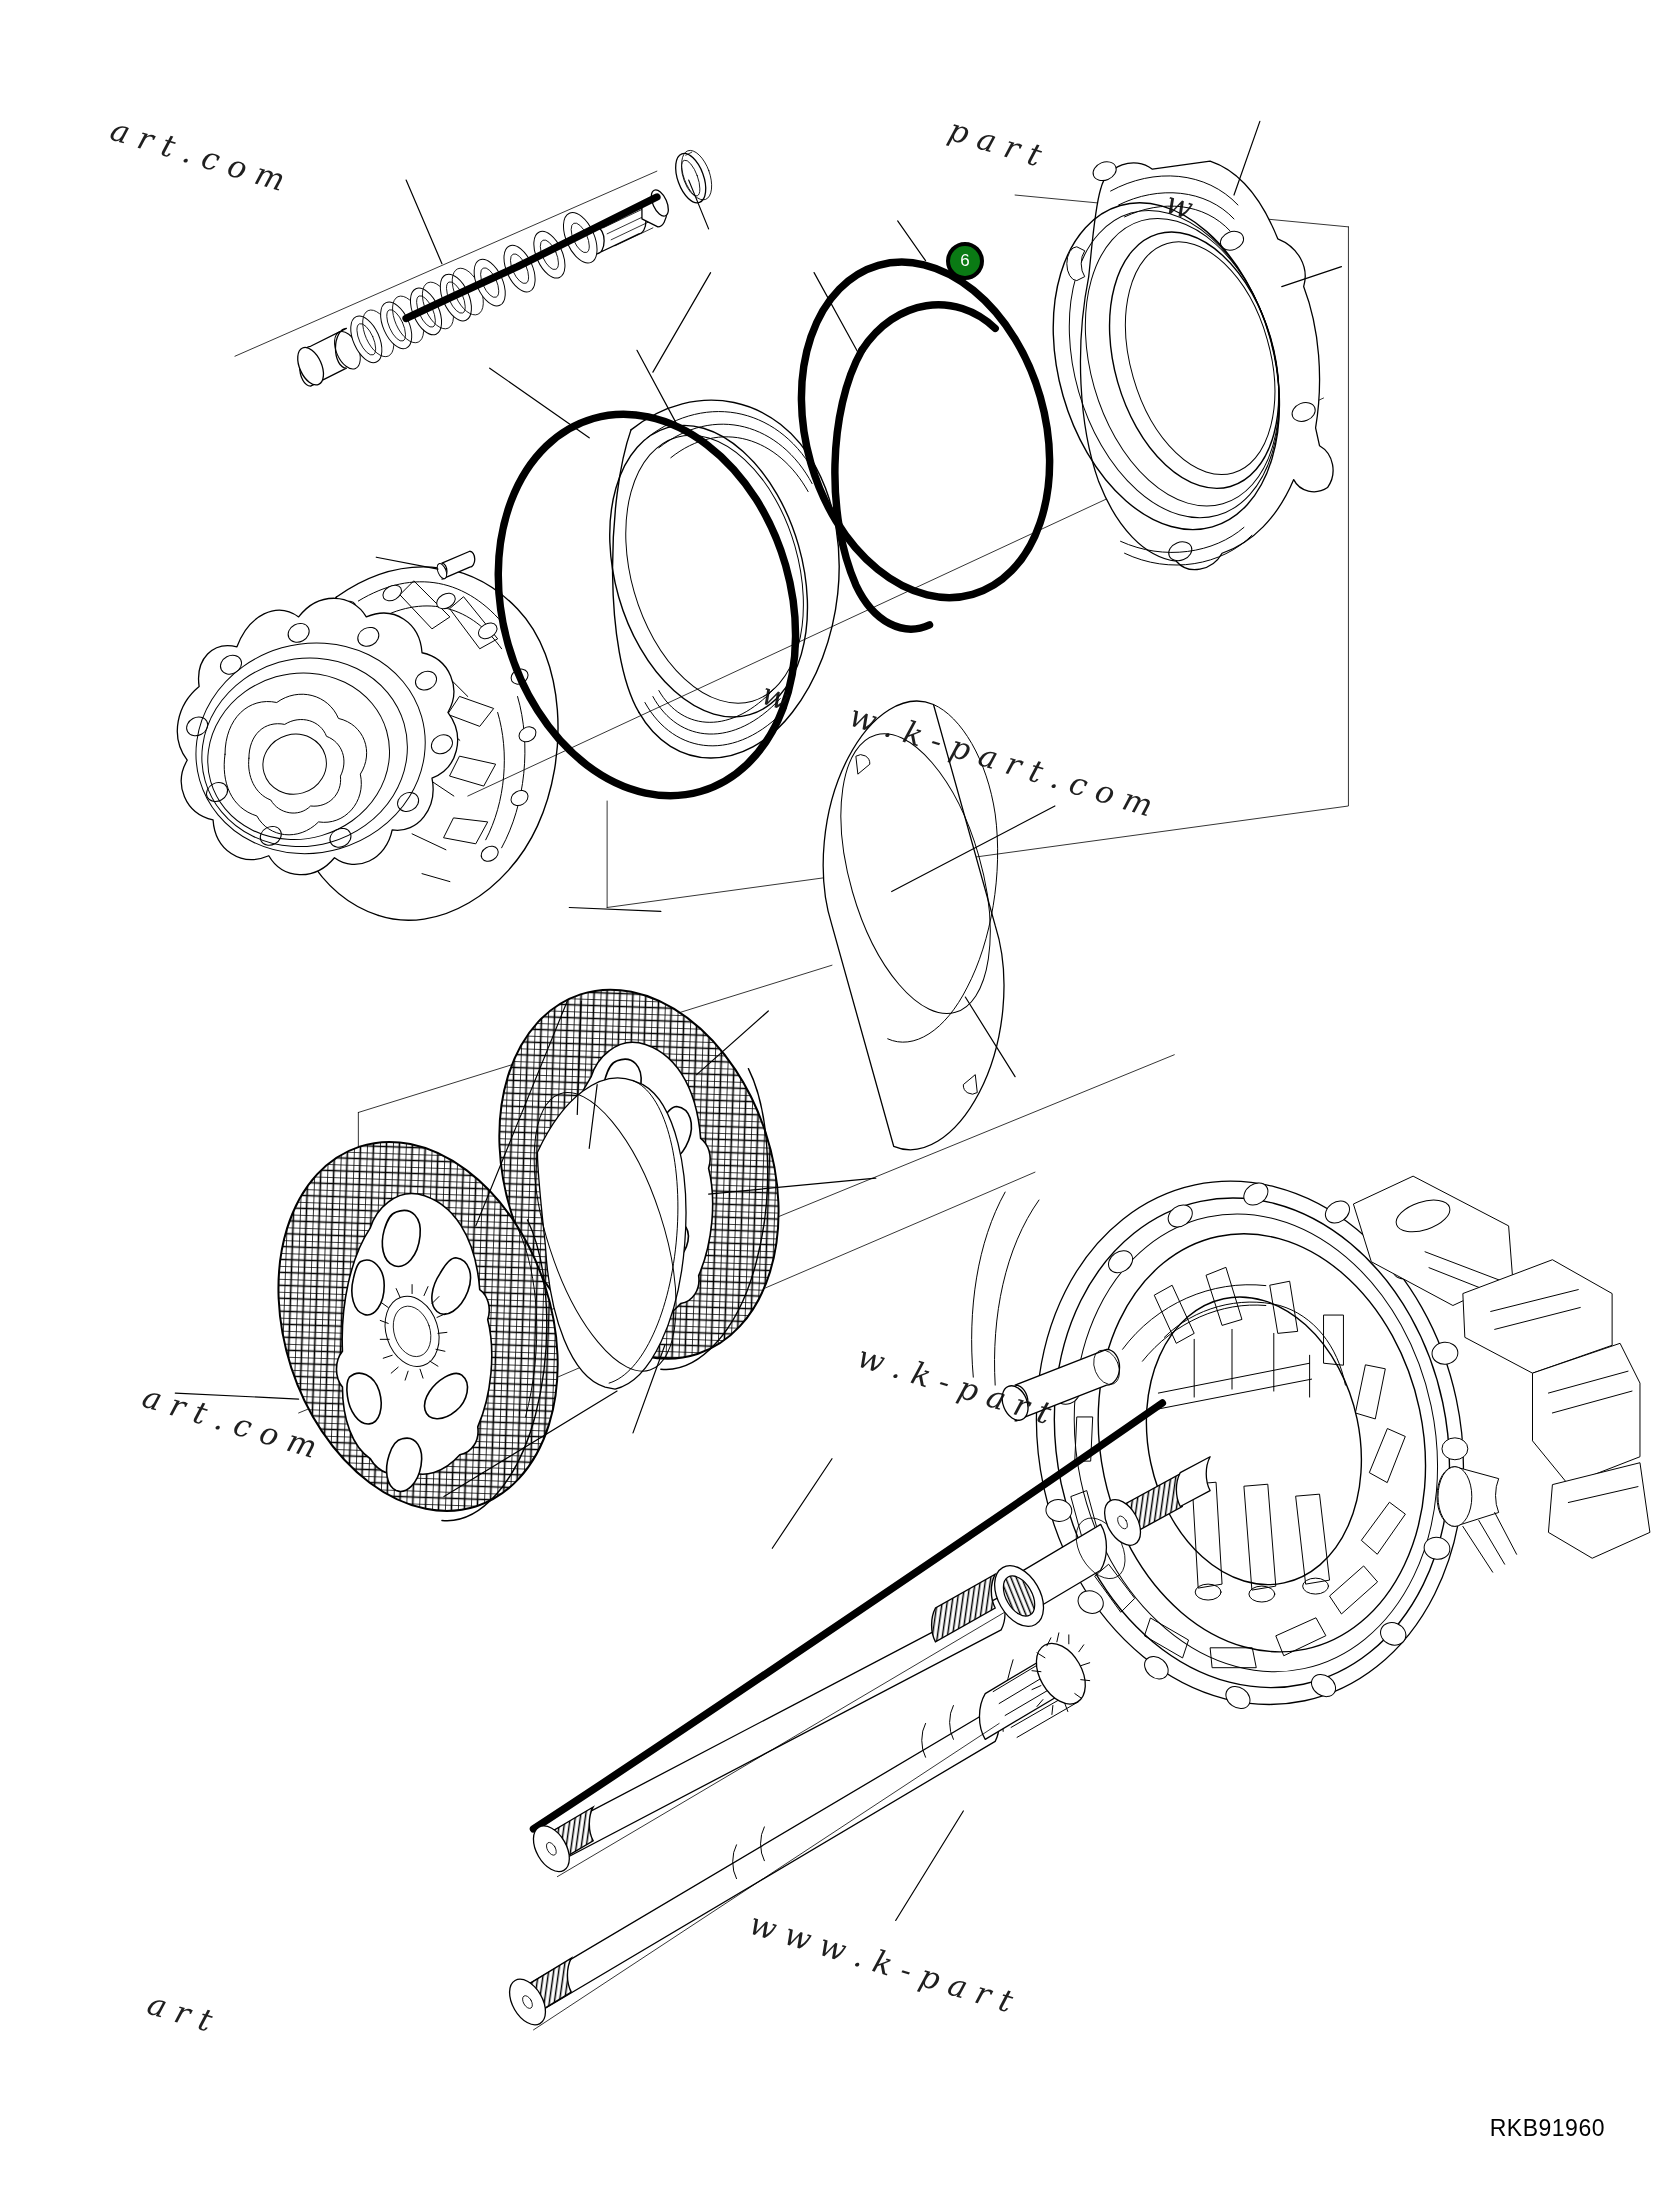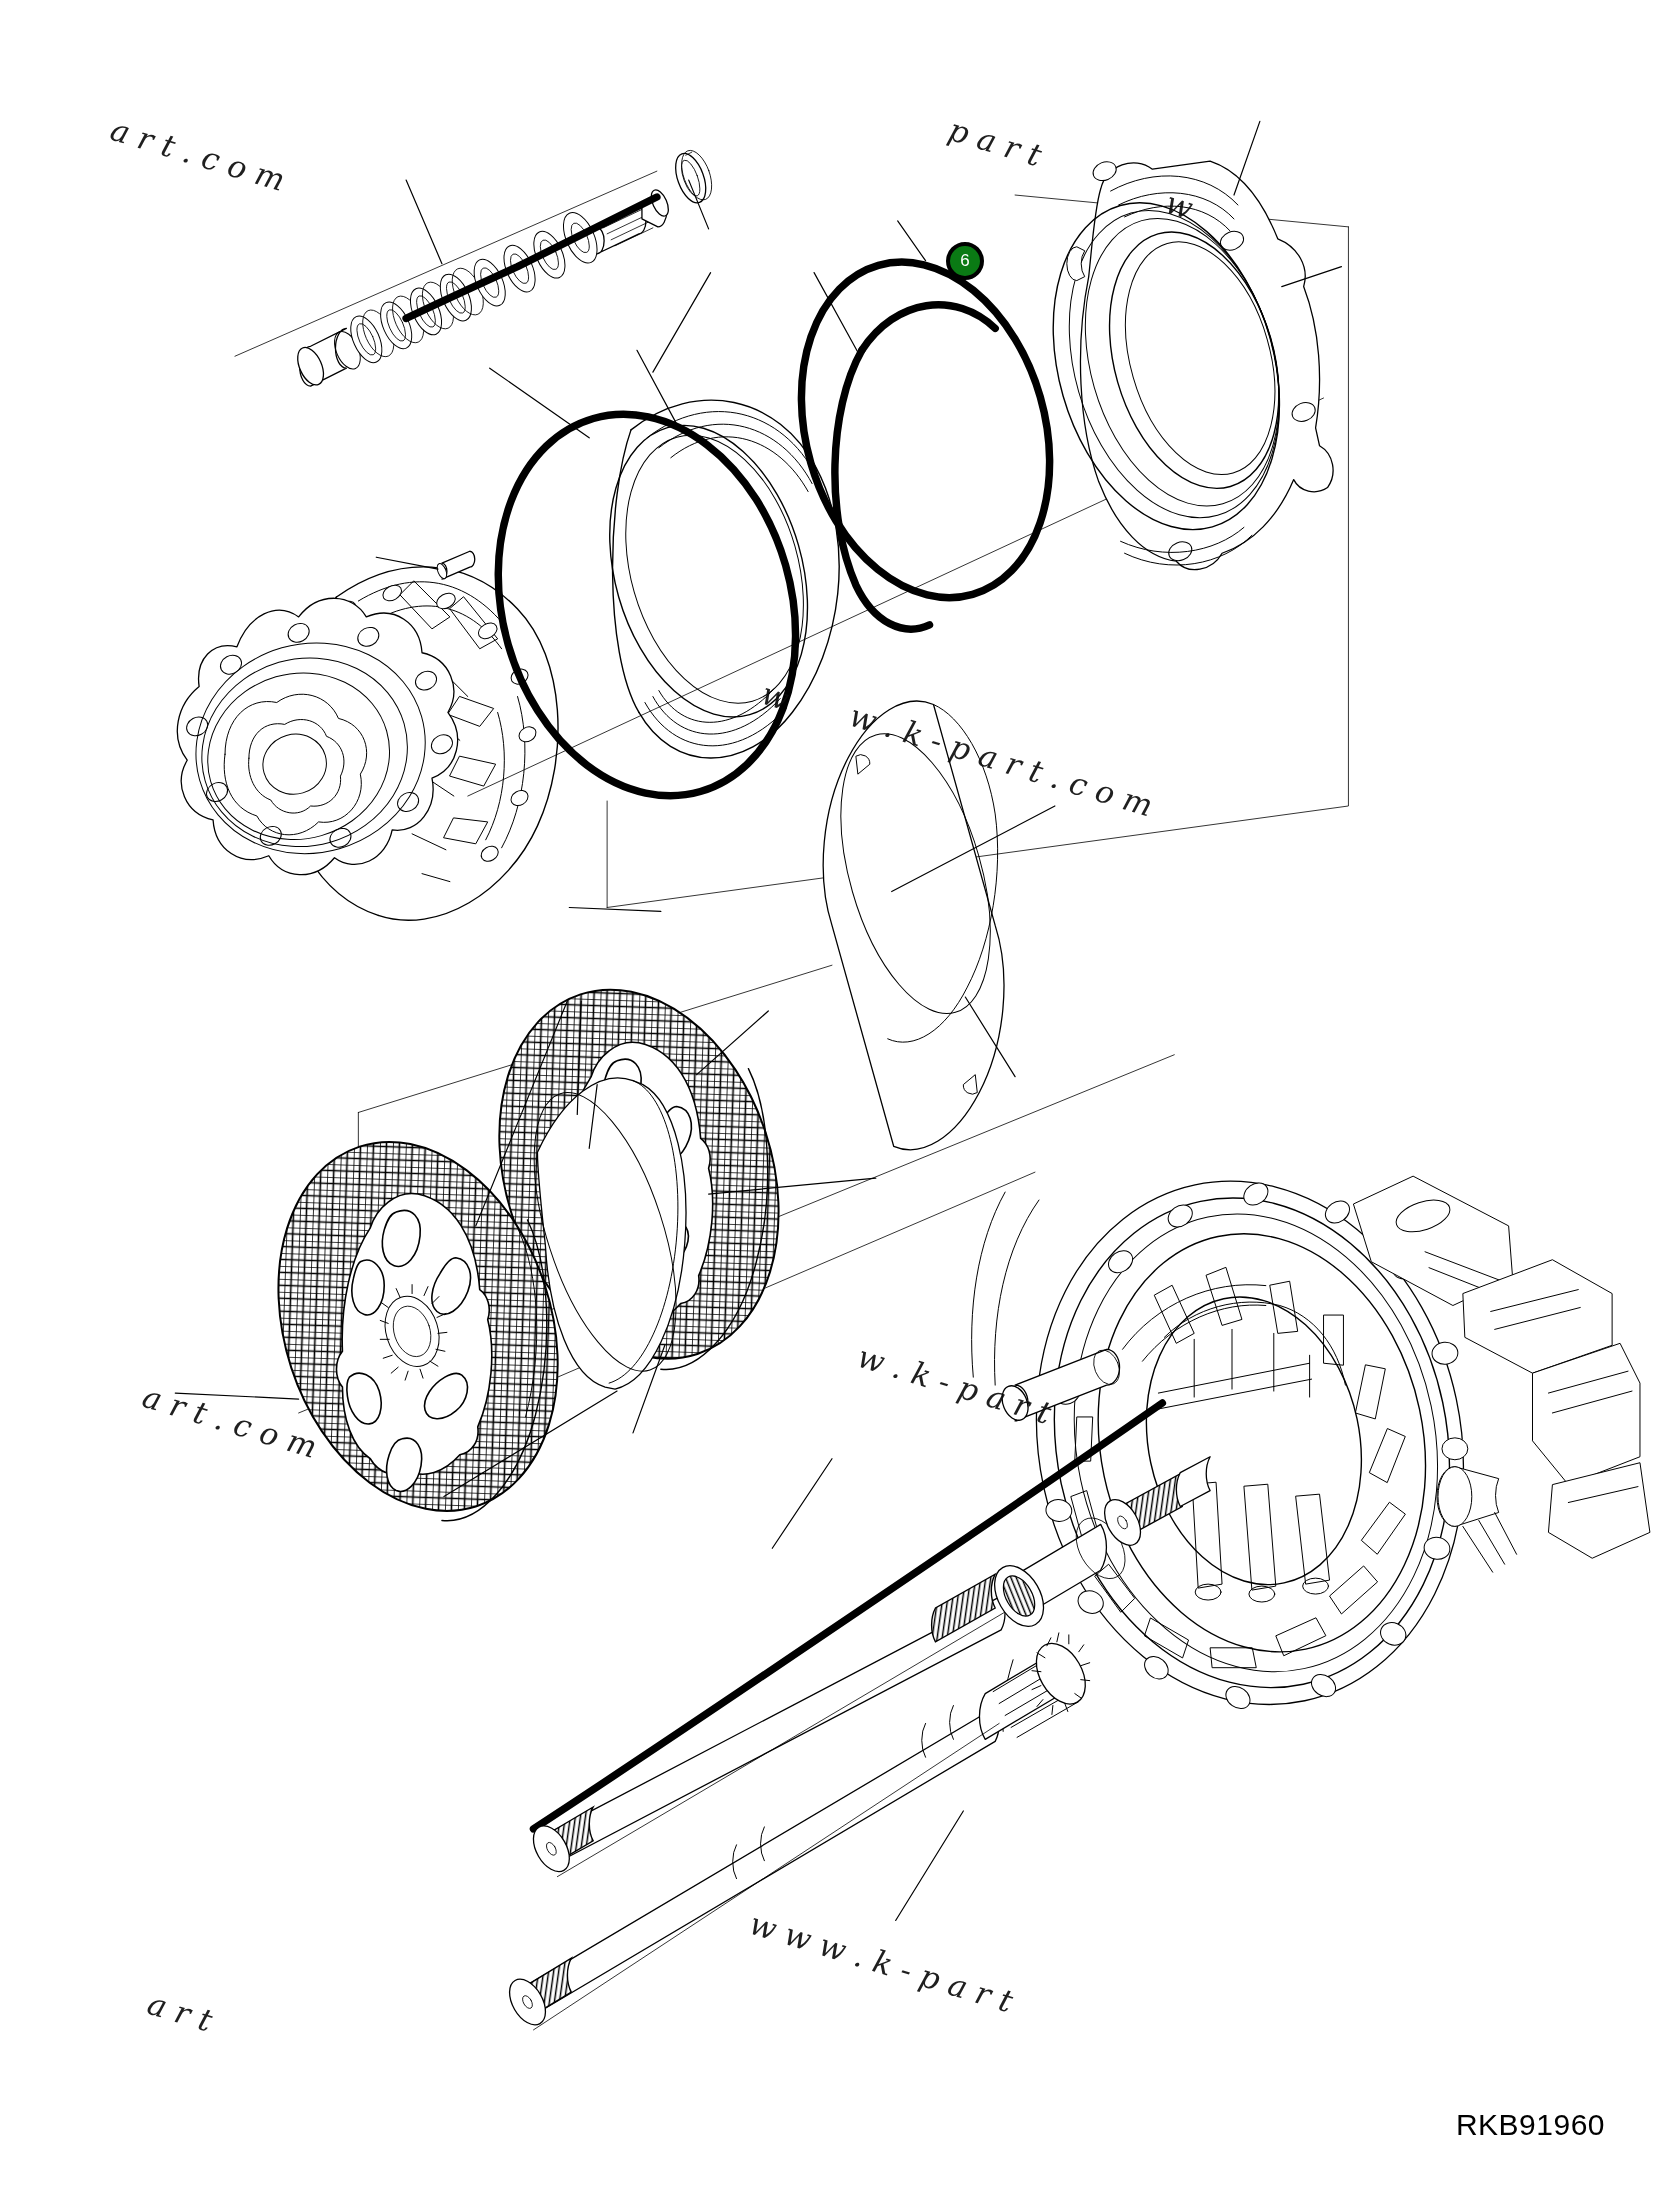--- a/index.html
+++ b/index.html
@@ -35,21 +35,21 @@
   .wht     { fill: #ffffff; stroke: #000; stroke-width: 1.3; stroke-linejoin: round; }
   .wht-thin{ fill: #ffffff; stroke: #000; stroke-width: 1.0; stroke-linejoin: round; }
   .nofill  { fill: none; }
 
   
   #drawing-number {
     position: absolute;
     right: 56px;
     bottom: 68px;
     font-family: "Liberation Sans", sans-serif;
-    font-size: 30px;
+    font-size: 23px;
     letter-spacing: 0.5px;
     color: #000;
     white-space: nowrap;
   }
 
   
   .callout-badge {
     position: absolute;
     width: 38px;
     height: 38px;

